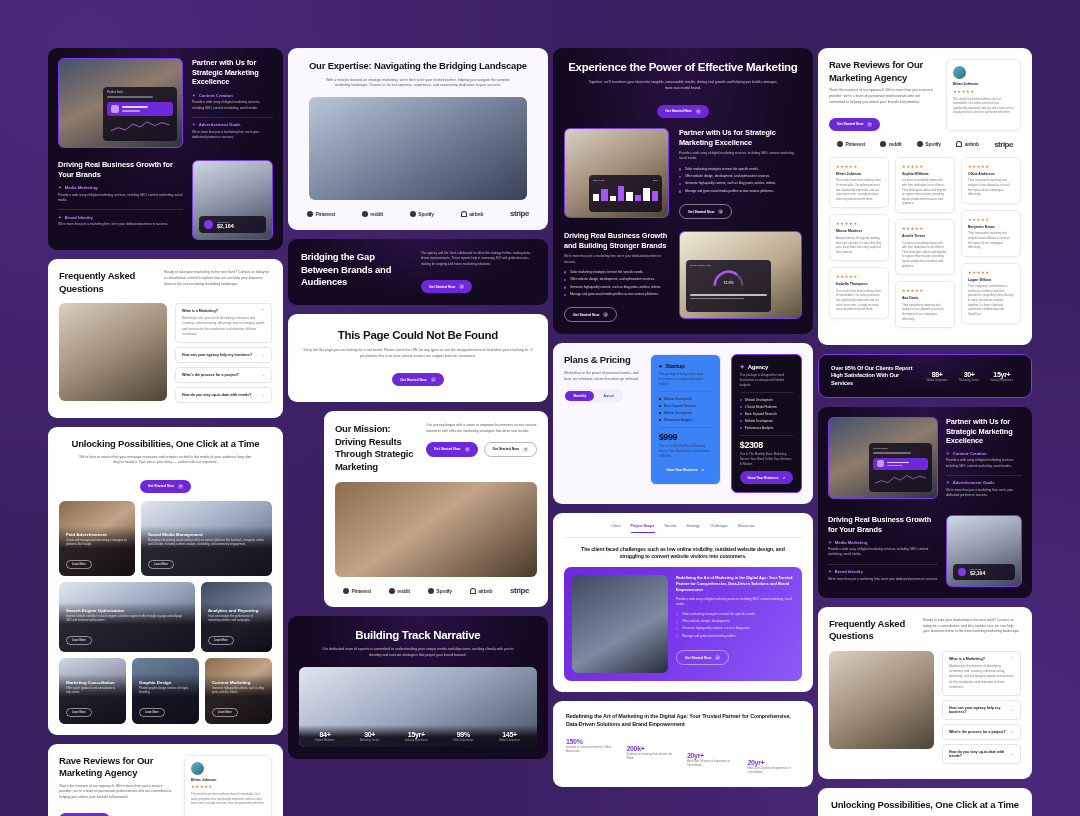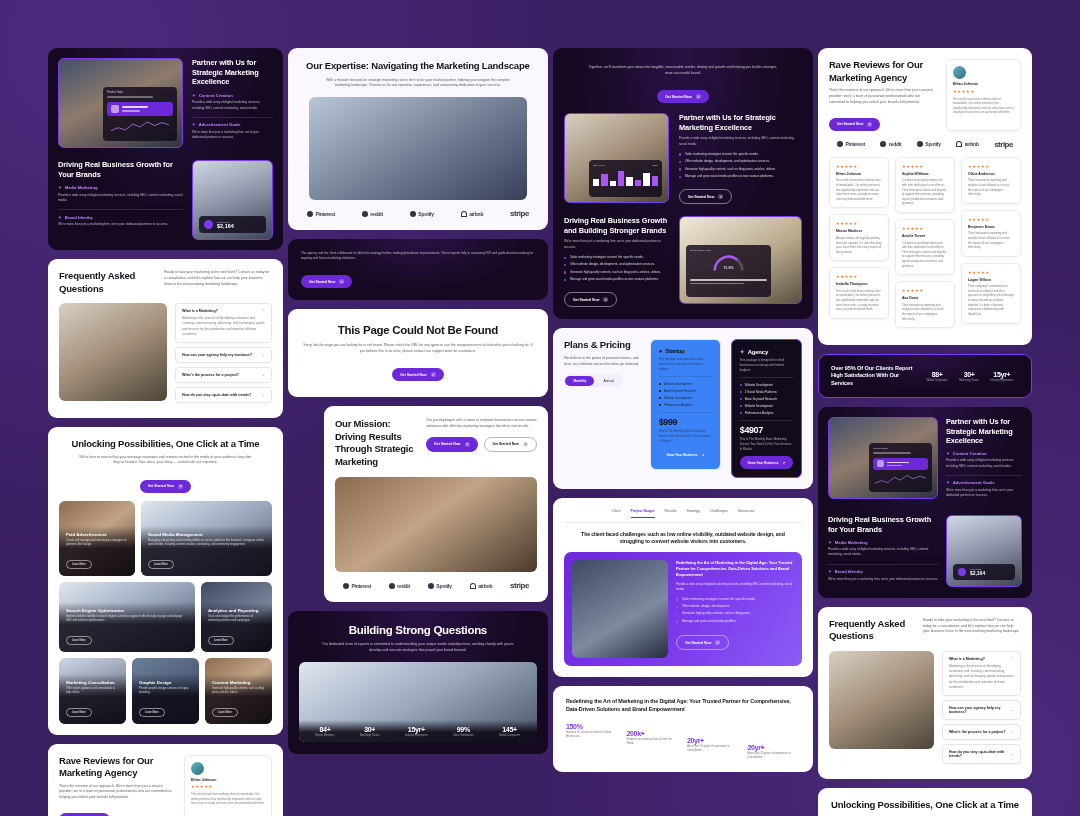--- a/index.html
+++ b/index.html
@@ -311,21 +311,21 @@
           <div class="stars">★★★★★</div>
           <div class="ttext">The results have been nothing short of remarkable. Our online presence has significantly improved, and our sales have seen a steady increase since we partnered with them.</div>
         </div>
       </div>
     </div>
   </div>
 
   <div class="col c2">
 
     <div class="card lightv" style="padding:12px 11px;">
-      <div class="h2" style="text-align:center;">Our Expertise: Navigating the Marketing Landscape</div>
+      <div class="h2" style="text-align:center;">Our Expertise: Navigating the Bridging Landscape</div>
       <div class="p" style="text-align:center;margin:5px 22px 0;">With a mission focused on strategic marketing, we're here to be your trusted partner, helping you navigate the complex marketing landscape. Choose us for our expertise, experience, and unwavering dedication to your success.</div>
       <div class="img ph3" style="height:103px;margin:8px 10px 0;"></div>
       <div class="logos onwhite" style="margin-top:9px;">
         <span class="logo">
               <span class="mk"></span>
               <span>Pinterest</span>
             </span>
         <span class="logo">
               <span class="mk" style="border-radius:50% 50% 45% 45%;"></span>
               <span>reddit</span>
@@ -339,20 +339,21 @@
               <span>airbnb</span>
             </span>
         <span class="logo stripe">
               <span>stripe</span>
             </span>
       </div>
     </div>
 
     <div class="card dark" style="padding:12px 13px;">
       <div style="display:flex;gap:12px;align-items:flex-start;">
+        <div class="h2" style="width:108px;">Bridging the Gap Between Brands and Audiences</div>
         <div style="flex:1;">
           <div class="p2">The agency and the client collaborate to refine the strategy further, making data-driven improvements. These reports help in assessing ROI and guide decision-making for ongoing and future marketing initiatives.</div>
           <div style="margin-top:7px;"><span class="btn">
                   <span>Get Started Now</span>
                   <span class="dot">↗</span>
                 </span></div>
         </div>
       </div>
     </div>
 
@@ -402,21 +403,21 @@
               <span class="mk" style="background:none;border:1px solid #1d1726;border-radius:50% 50% 10% 10%;"></span>
               <span>airbnb</span>
             </span>
         <span class="logo stripe">
               <span>stripe</span>
             </span>
       </div>
     </div>
 
     <div class="card dark" style="padding:12px 11px;">
-      <div class="h1" style="text-align:center;">Building Strong Questions</div>
+      <div class="h1" style="text-align:center;">Building Track Narrative</div>
       <div class="p" style="text-align:center;margin:4px 18px 0;">Our dedicated team of experts is committed to understanding your unique needs and objectives, working closely with you to develop and execute strategies that propel your brand forward.</div>
       <div class="img ph6" style="height:80px;margin-top:8px;position:relative;">
         <div style="position:absolute;left:0;right:0;bottom:0;padding:6px 4px 5px;display:flex;justify-content:space-around;
                     background:linear-gradient(transparent,rgba(10,5,18,.88) 55%);">
           <div class="stat">
                 <div class="sv">84+</div>
                 <div class="sl">Expert Members</div>
               </div>
           <div class="stat">
                 <div class="sv">30+</div>
@@ -435,20 +436,21 @@
                 <div class="sl">Global Companies</div>
               </div>
         </div>
       </div>
     </div>
   </div>
 
   <div class="col c3">
 
     <div class="card dark" style="padding:12px 11px;">
+      <div class="h1" style="text-align:center;">Experience the Power of Effective Marketing</div>
       <div class="p" style="text-align:center;margin:5px 24px 0;">Together, we'll transform your ideas into tangible, measurable results, driving real growth and helping you build a stronger, more successful brand.</div>
       <div style="text-align:center;margin-top:7px;">
         <span class="btn">
               <span>Get Started Now</span>
               <span class="dot">↗</span>
             </span>
       </div>
 
       <div style="display:flex;gap:10px;margin-top:10px;">
         <div class="img imgb ph4" style="width:105px;height:90px;position:relative;">
@@ -554,21 +556,21 @@
           <div class="tiny">This package is designed for small businesses or startups with limited budgets.</div>
           <div class="sepline"></div>
           <ul class="plist">
             <li>Website Development</li>
             <li>2 Social Media Platforms</li>
             <li>Basic Keyword Research</li>
             <li>Website Development</li>
             <li>Performance Analytics</li>
           </ul>
           <div class="sepline"></div>
-          <div class="priceamt">$4907</div>
+          <div class="priceamt">$2308</div>
           <div class="tiny" style="margin:2px 0 5px;">This Is The Monthly Basic Marketing Service Your Need To Get Your Services In Market.</div>
           <div class="fullbtn" style="background:#6d28d9;">
                 <span>Grow Your Business</span>
                 <span class="dot">↗</span>
               </div>
         </div>
       </div>
     </div>
 
     <div class="card light" style="padding:11px;">

